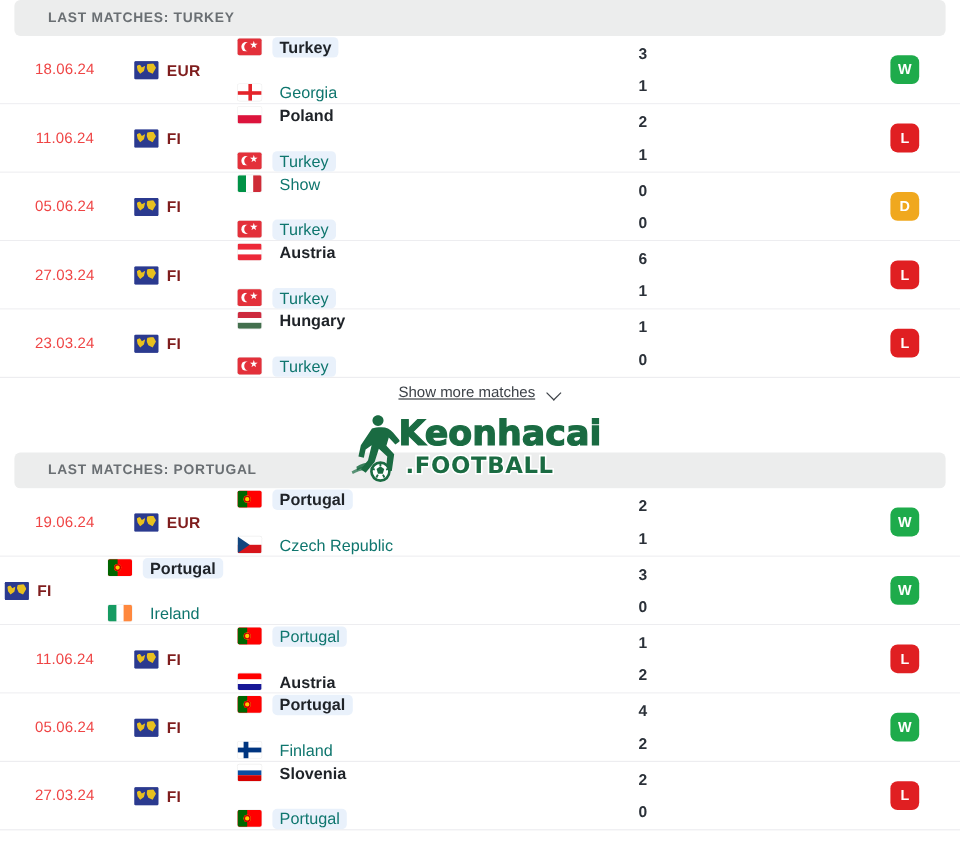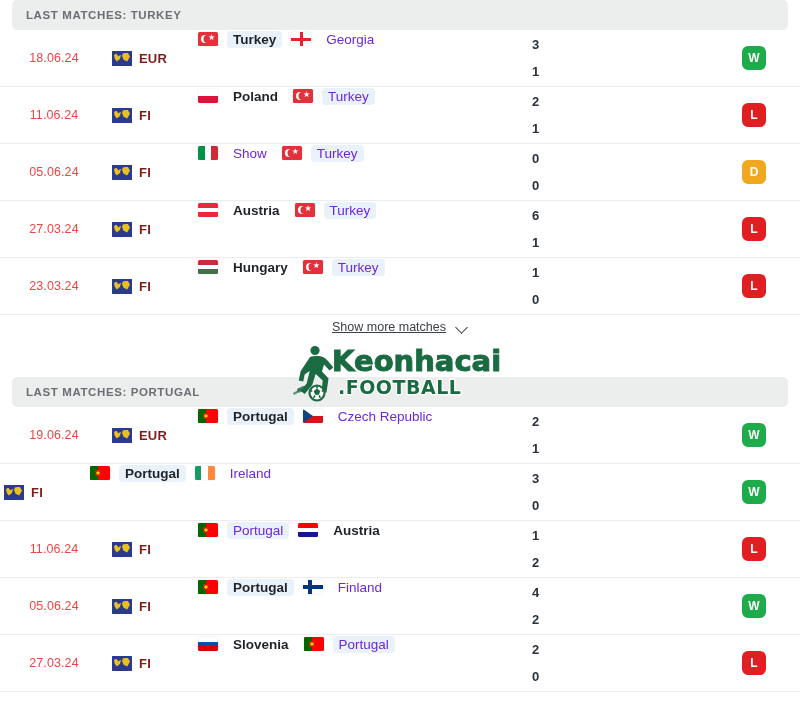--- a/index.html
+++ b/index.html
@@ -12,21 +12,21 @@
   .page { position: relative; width: 800px; height: 709px; background: #fff; }
 
   
   .section { width: 800px; background: #fff; }
   .section-header {
     margin: 0 12px;
     height: 30px;
     background: #eceded;
     border-radius: 5px;
     display: flex; align-items: center;
-    padding-left: 14px;
+    padding-left: 28px;
   }
   .section-header-title {
     font-size: 11.5px;
     font-weight: 700;
     letter-spacing: 0.6px;
     color: #6a6f73;
     text-transform: uppercase;
   }
 
   
@@ -80,37 +80,37 @@
   }
   .comp-label {
     font-size: 13px;
     font-weight: 700;
     color: #7f1d1d;
     letter-spacing: .2px;
   }
 
   .col-teams {
     flex: 1;
-    display: flex; flex-direction: row;
-    justify-content: flex-start;
+    display: flex; flex-direction: column;
+    justify-content: space-between;
     gap: 9px;
     padding-left: 4px;
   }
   .team-line { display: flex; align-items: center; gap: 9px; height: 18px; }
   .flag {
     width: 20px; height: 14px;
     border-radius: 1.5px;
     flex: none;
     position: relative;
     overflow: hidden;
     box-shadow: 0 0 0 .5px rgba(0,0,0,.07);
   }
   .team-name {
     font-size: 13.5px;
-    color: #6d28d9;
+    color: #0f766e;
     padding: 1px 6px;
     border-radius: 4px;
     white-space: nowrap;
   }
   .team-name.bold { color: #1f2328; font-weight: 700; }
   .team-name.hl { background: #e9f1fb; }
 
   .col-scores {
     width: 200px;
     display: flex; flex-direction: column;

